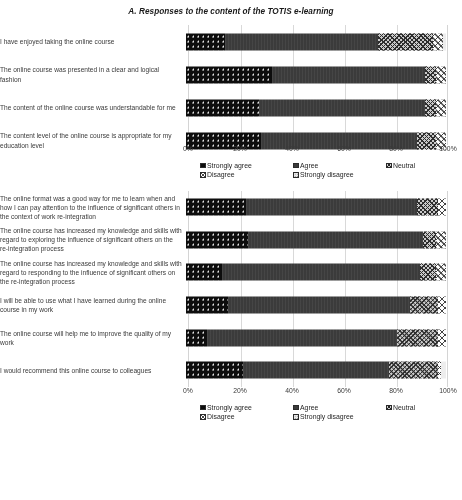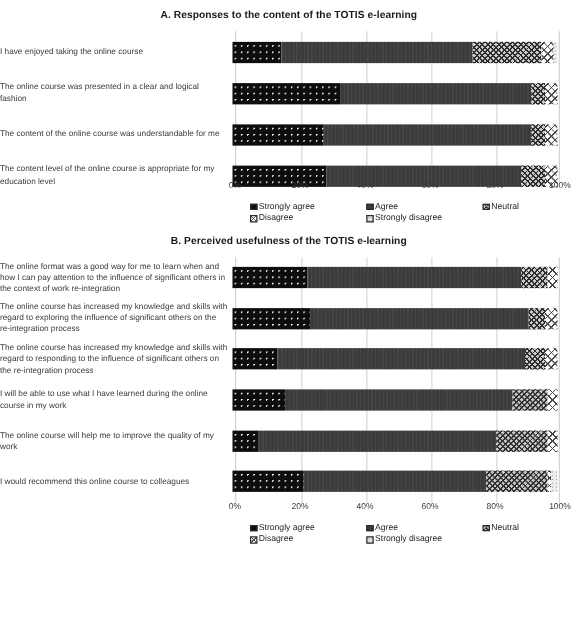--- a/index.html
+++ b/index.html
@@ -174,21 +174,21 @@
     background-image: radial-gradient(circle at 1px 1px, #7d7d7d 0.5px, transparent 0.55px);
     background-size: 2.4px 2.4px;
   }
 </style>
 </head>
 <body>
 
 <div class="figure">
 
   <div class="panel">
-    <div class="panel-title" style="padding-top:7px;">A. Responses to the content of the TOTIS e-learning</div>
+    <div class="panel-title" style="padding-top:7px;font-style:italic;">A. Responses to the content of the TOTIS e-learning</div>
 
     <div class="chart" style="height:120px;margin-top:9px;">
       <div class="plot">
         <div class="gridline" style="left:52px"></div>
         <div class="gridline" style="left:104px"></div>
         <div class="gridline" style="left:156px"></div>
         <div class="gridline" style="left:208px"></div>
       </div>
       <div class="rows" id="rows-a">
           <div class="row" style="height: 33px;">
@@ -265,21 +265,20 @@
           <span>Disagree</span>
         </div>
         <div class="legend-item" style="left: 105px; top: 9.4px;">
           <span class="swatch sd"></span>
           <span>Strongly disagree</span>
         </div>
       </div>
   </div>
 
   <div class="panel">
-    <div class="panel-title" style="padding-top:6px;">B. Perceived usefulness of the TOTIS e-learning</div>
 
     <div class="chart" style="height:196px;margin-top:9px;">
       <div class="plot">
         <div class="gridline" style="left:52px"></div>
         <div class="gridline" style="left:104px"></div>
         <div class="gridline" style="left:156px"></div>
         <div class="gridline" style="left:208px"></div>
       </div>
       <div class="rows" id="rows-b">
           <div class="row" style="height: 32.6px;">

